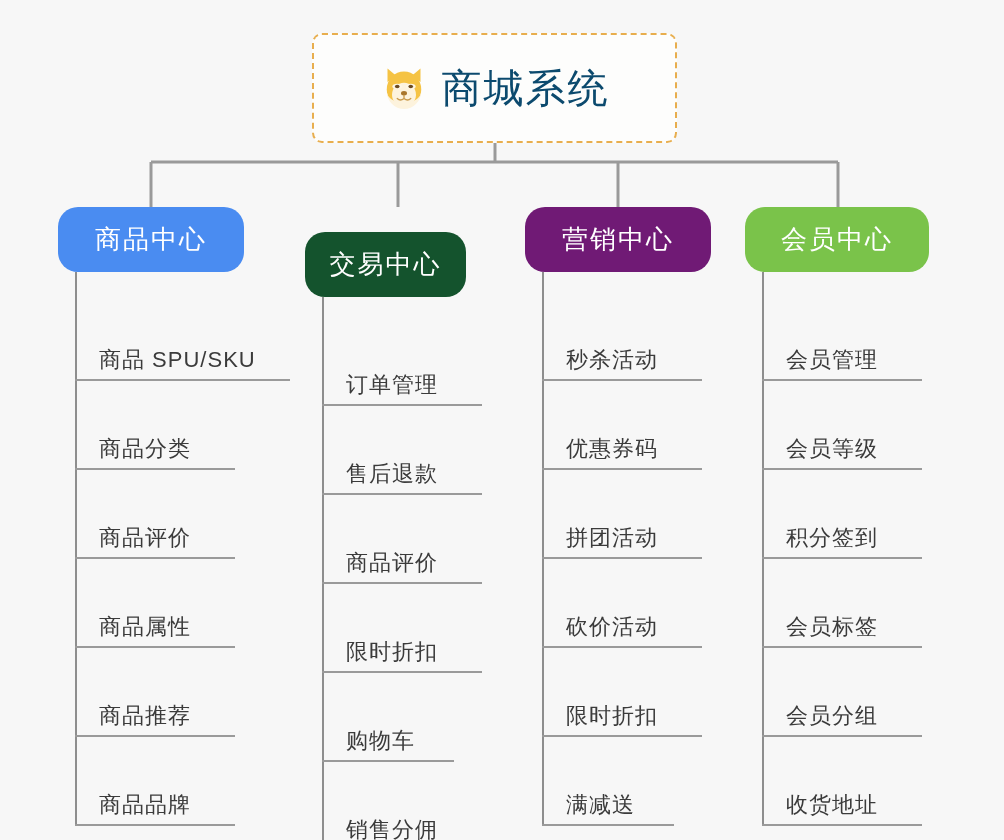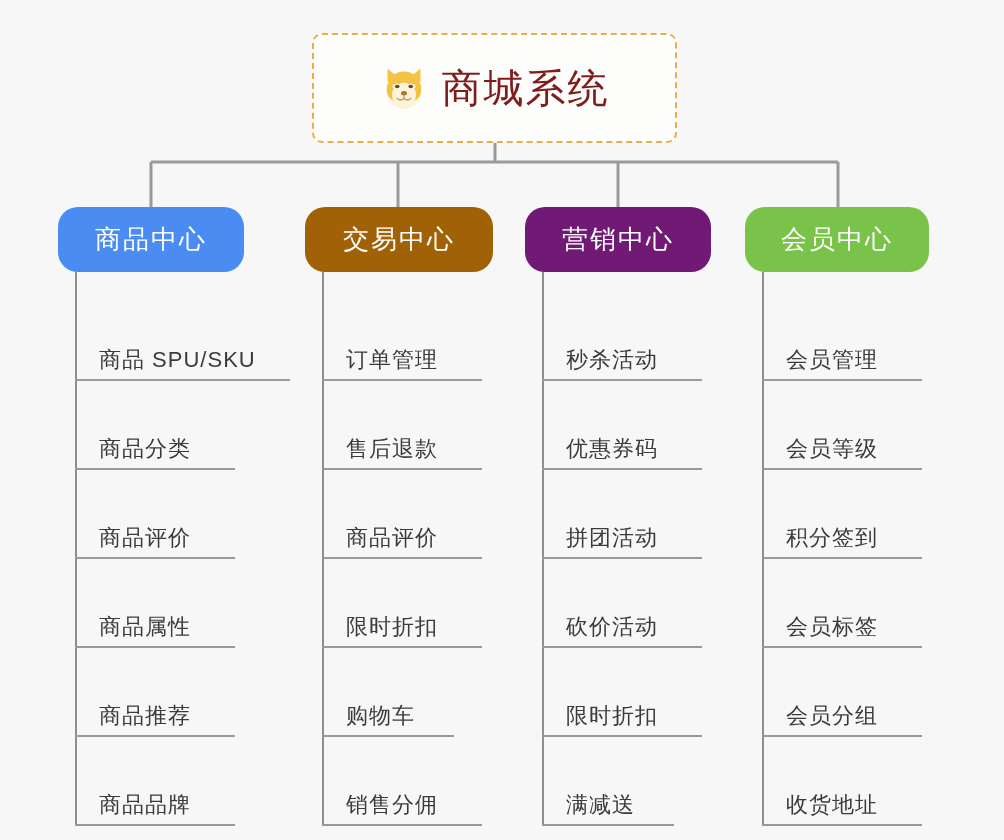--- a/index.html
+++ b/index.html
@@ -47,21 +47,21 @@
     background: #fdfdfc;
     border: 2px dashed #e8ae4e;
     border-radius: 10px;
     display: flex;
     align-items: center;
     justify-content: center;
     gap: 14px;
   }
   #root-node .root-title {
     font-size: 40px;
-    color: #7f1d1d;
+    color: #0c4a6e;
     letter-spacing: 2px;
     line-height: 1;
     white-space: nowrap;
   }
   .shiba-icon {
     width: 48px;
     height: 48px;
     flex: 0 0 48px;
     display: block;
   }
@@ -183,21 +183,21 @@
             <span class="leaf-label">商品推荐</span>
             <div class="leaf-rule" style="width: 160px;"></div>
           </div>
           <div class="leaf-item">
             <span class="leaf-label">商品品牌</span>
             <div class="leaf-rule" style="width: 160px;"></div>
           </div>
         </div>
       </div>
       <div class="category-col" style="left: 305px; width: 186px;">
-        <div class="category-header" style="background: #a16207; width: 188px;">
+        <div class="category-header" style="background: #14532d; width: 161px; margin-top: 25px;">
           <span>交易中心</span>
         </div>
         <div class="col-body">
           <div class="col-spine" style="height: 554px;"></div>
           <div class="leaf-item">
             <span class="leaf-label">订单管理</span>
             <div class="leaf-rule" style="width: 160px;"></div>
           </div>
           <div class="leaf-item">
             <span class="leaf-label">售后退款</span>

